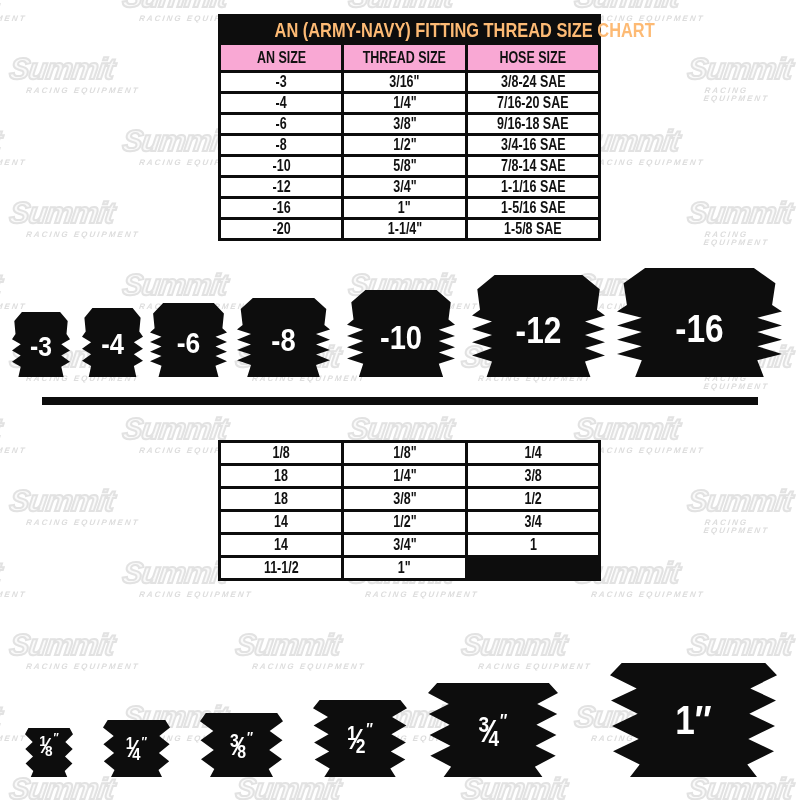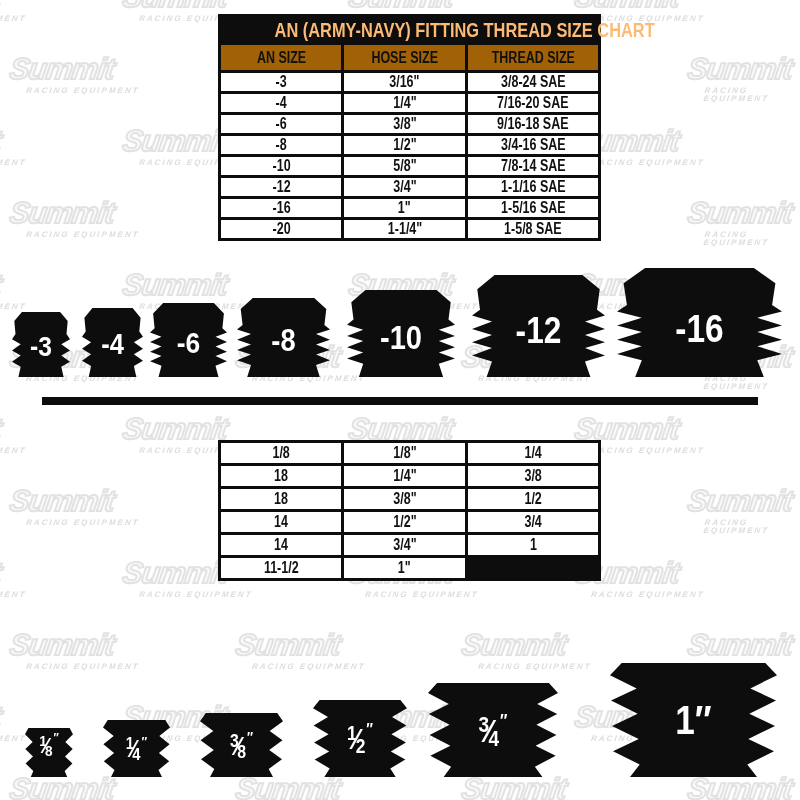--- a/index.html
+++ b/index.html
@@ -45,21 +45,21 @@
     height: 25px; line-height: 25px;
     white-space: nowrap; overflow: visible;
     margin-bottom: 3px;
   }
   .tbl-grid { display: grid; grid-template-columns: 1fr 1fr 1.08fr; gap: 3px; }
   .cell {
     background: #fff; color: #111;
     display: flex; align-items: center; justify-content: center;
     font-weight: bold; font-size: 16px;
   }
-  .cell.hdr { background: #a16207; text-align: right; }
+  .cell.hdr { background: #f9a8d4; text-align: right; }
   .tbl.an  .cell { height: 18px; }
   .tbl.an  .cell.hdr { height: 25px; }
   .tbl.npt .cell { height: 20px; }
   .tbl.npt .cell.hdr { height: 33px; }
 
   
   .cz { display: inline-block; transform: scaleX(0.78); white-space: nowrap; }
 
   
   .divider {
@@ -282,24 +282,24 @@
 
   <div class="tbl an" style="top:14px">
     <div class="tbl-title">
       <span class="cz">AN (ARMY-NAVY) FITTING THREAD SIZE CHART</span>
     </div>
     <div class="tbl-grid" id="an-grid">
         <div class="cell hdr">
           <span class="cz">AN SIZE</span>
         </div>
         <div class="cell hdr">
+          <span class="cz">THREAD SIZE</span>
+        </div>
+        <div class="cell hdr">
           <span class="cz">HOSE SIZE</span>
-        </div>
-        <div class="cell hdr">
-          <span class="cz">THREAD SIZE</span>
         </div>
         <div class="cell">
           <span class="cz">-3</span>
         </div>
         <div class="cell">
           <span class="cz">3/16"</span>
         </div>
         <div class="cell">
           <span class="cz">3/8-24 SAE</span>
         </div>

